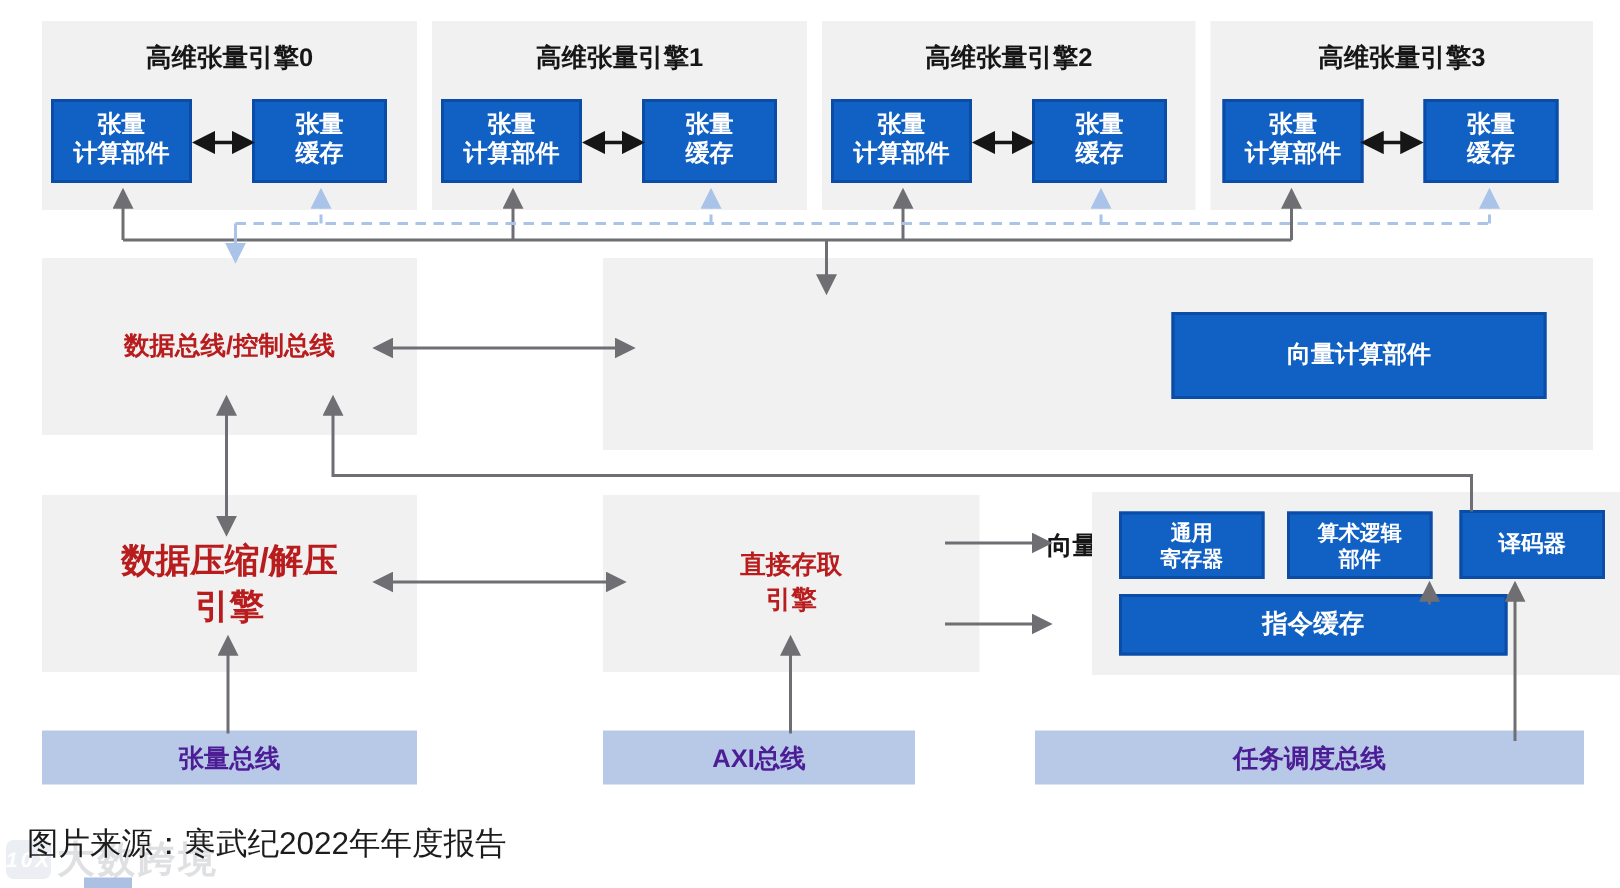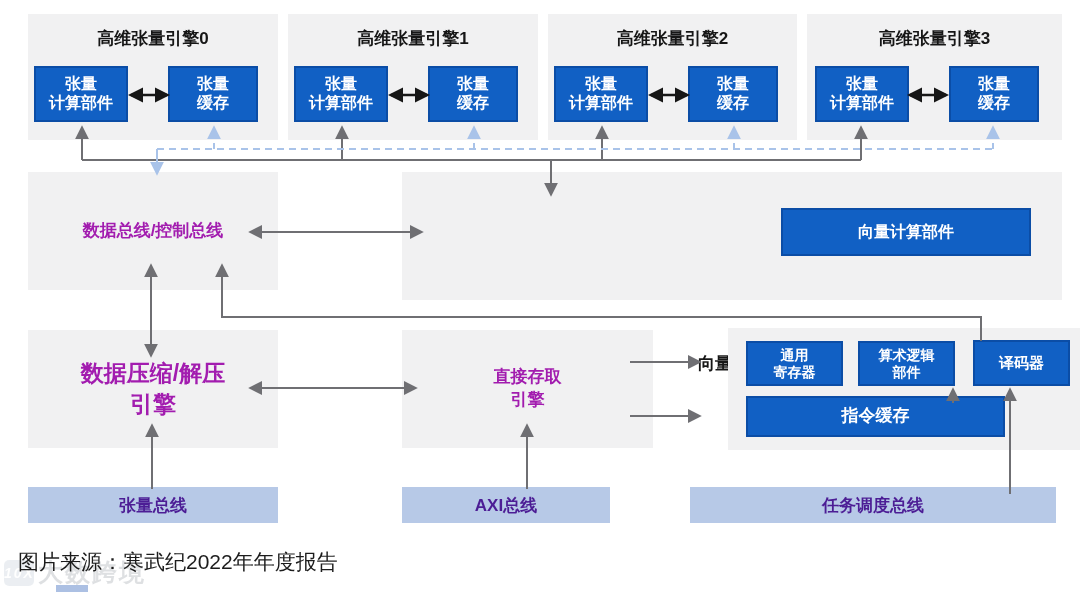--- a/index.html
+++ b/index.html
@@ -12,21 +12,21 @@
   .etitle{margin-top:13px;text-align:center;font-size:17px;font-weight:bold;color:#161616;}
   .bluebox{
     position:absolute;background:#1160c4;border:2px solid #0b4da6;box-sizing:border-box;
     color:#ffffff;font-weight:bold;display:flex;flex-direction:column;
     align-items:center;justify-content:center;text-align:center;line-height:1.18;
   }
   .ecompute{left:6px;top:52px;width:94px;height:56px;font-size:16px;}
   .ecache{left:140px;top:52px;width:90px;height:56px;font-size:16px;}
   .graylabel{
     position:absolute;display:flex;flex-direction:column;align-items:center;justify-content:center;
-    text-align:center;font-weight:bold;color:#a21caf;background:#f1f1f2;line-height:1.35;
+    text-align:center;font-weight:bold;color:#b91c1c;background:#f1f1f2;line-height:1.35;
   }
   .busbar{
     position:absolute;top:487px;height:36px;background:#b7c9e7;display:flex;
     align-items:center;justify-content:center;font-size:17px;font-weight:bold;color:#4c1d95;
   }
   .veTitle{position:absolute;top:180px;width:660px;text-align:center;font-size:17px;font-weight:bold;color:#161616;}
   .smallbox{font-size:14px;line-height:1.2;}
   #arrows{position:absolute;left:0;top:0;pointer-events:none;}
   #caption{position:absolute;left:18px;top:548px;font-size:21px;color:#1c1c1c;z-index:3;}
   #watermark{position:absolute;left:4px;top:556px;z-index:1;opacity:0.32;color:#9aa0a8;
@@ -89,21 +89,21 @@
     </div>
   </div>
 
   <div class="graylabel" style="left:28px;top:172px;width:250px;height:118px;font-size:17px">
     <span>数据总线/控制总线</span>
   </div>
 
   <div class="panel" style="left:402px;top:172px;width:660px;height:128px">
     <div class="veTitle" style="left:0">向量引擎</div>
   </div>
-  <div class="bluebox" style="left:781px;top:208px;width:250px;height:48px;font-size:16px">
+  <div class="bluebox" style="left:781px;top:208px;width:250px;height:58px;font-size:16px">
     <span>向量计算部件</span>
   </div>
 
   <div class="graylabel" style="left:28px;top:330px;width:250px;height:118px;font-size:23px">
     <span>数据压缩/解压</span>
     <span>引擎</span>
   </div>
 
   <div class="graylabel" style="left:402px;top:330px;width:251px;height:118px;font-size:17px">
     <span>直接存取</span>

